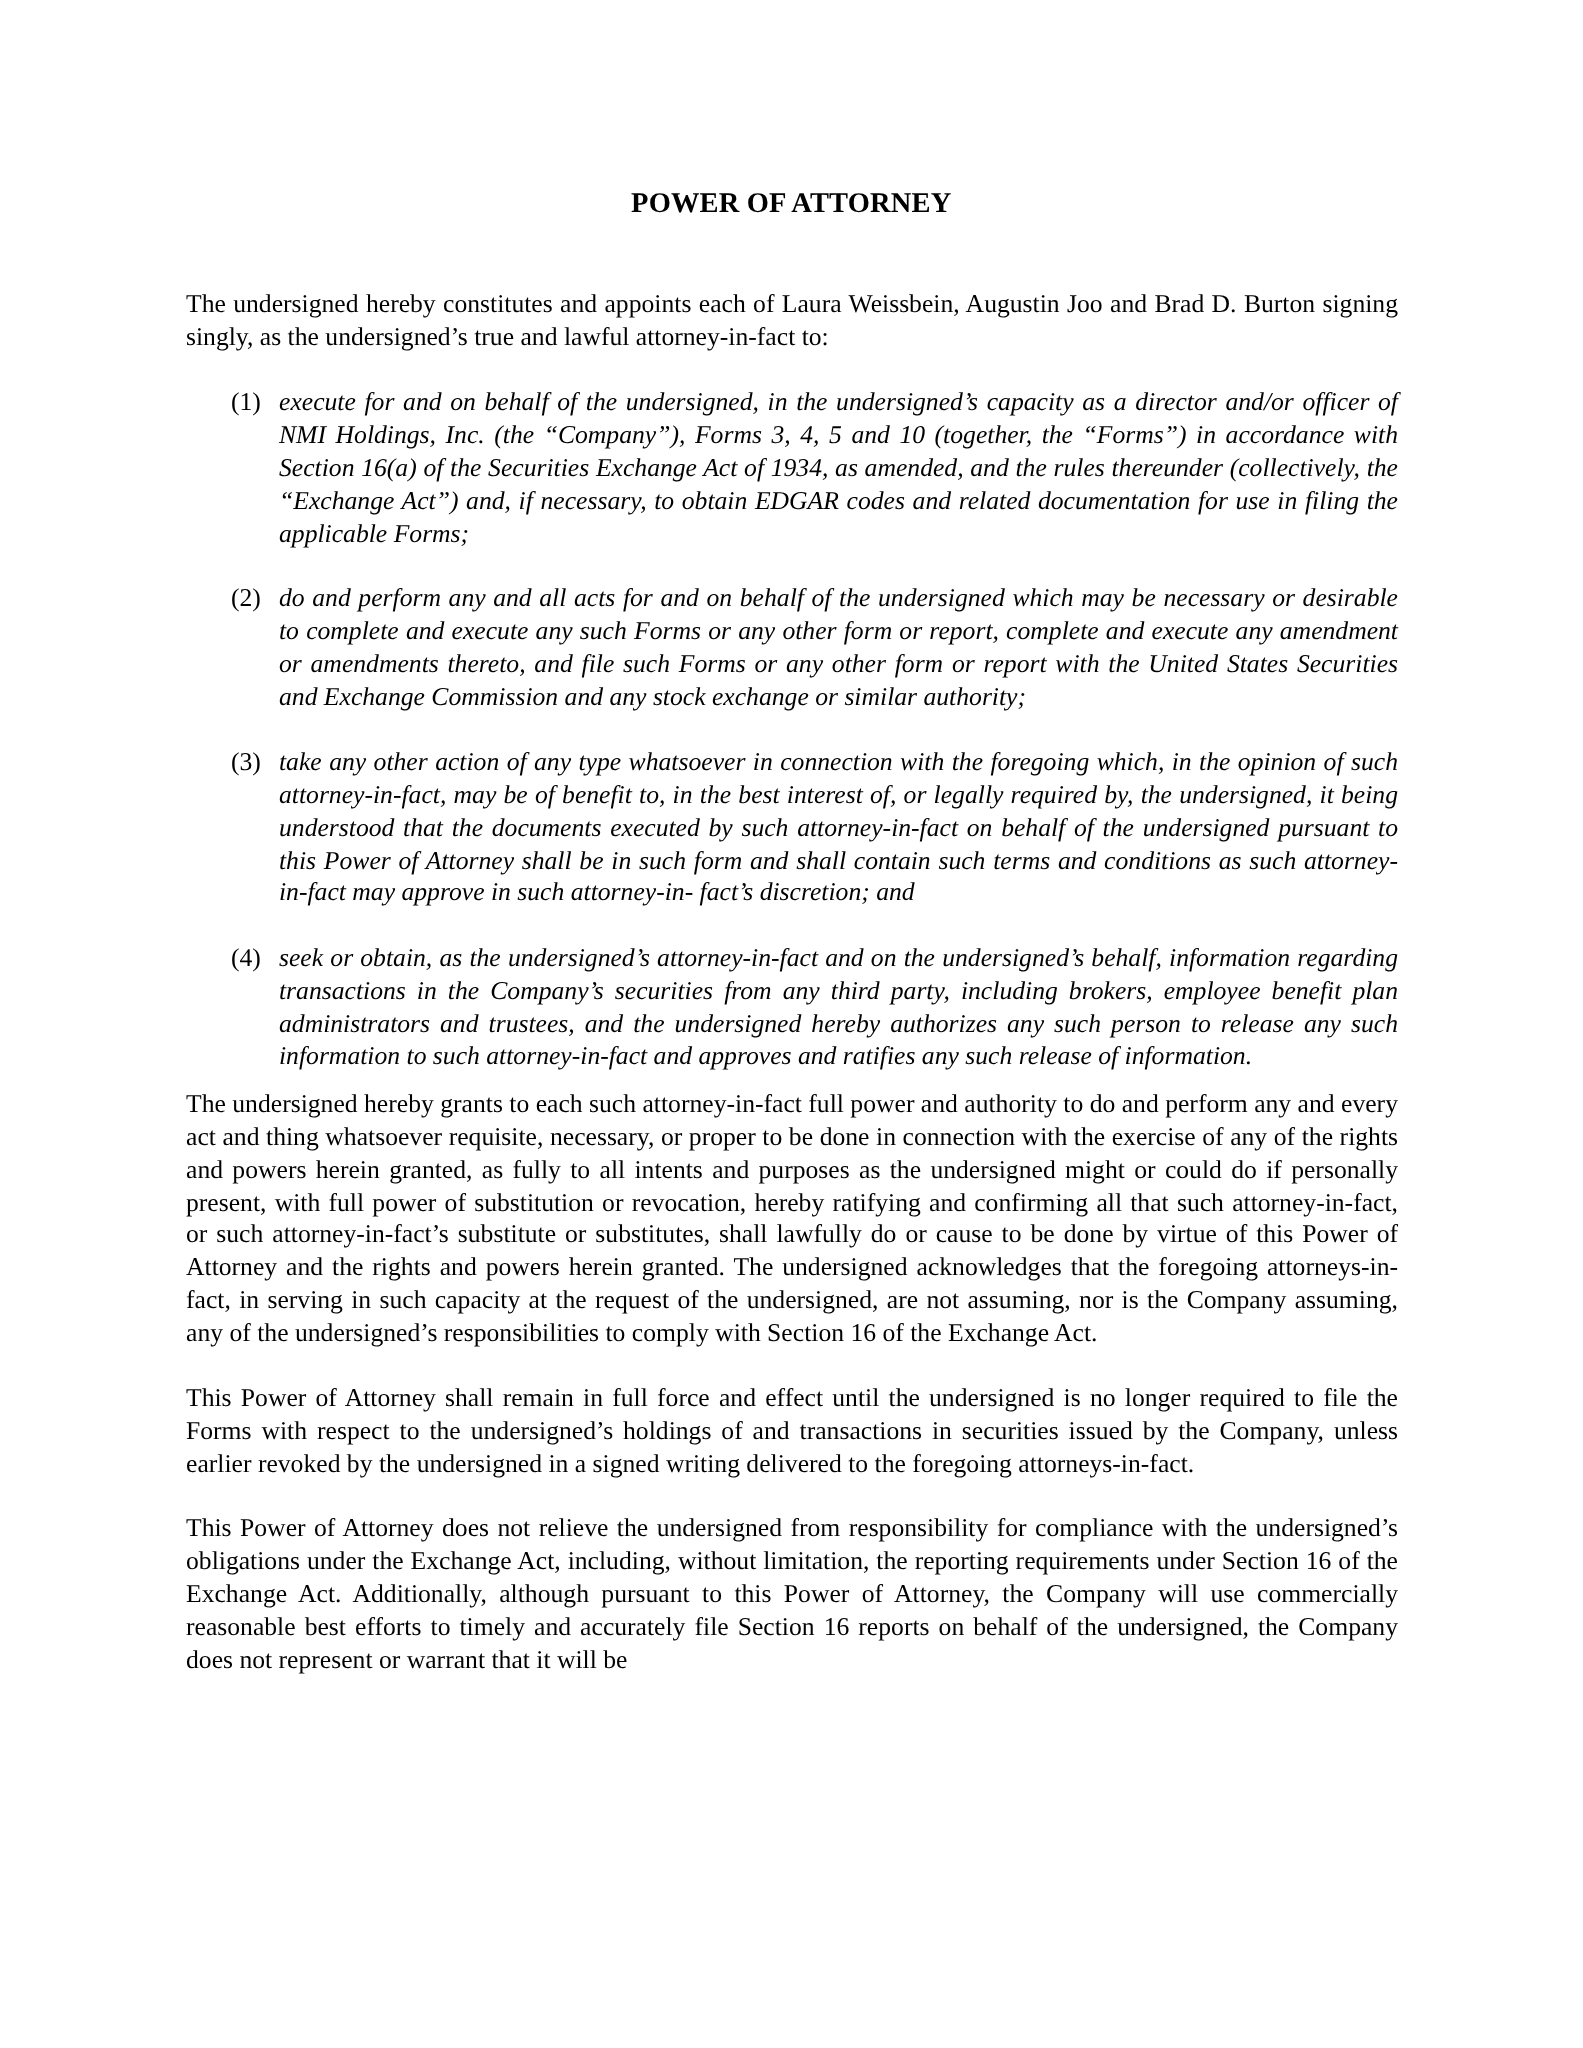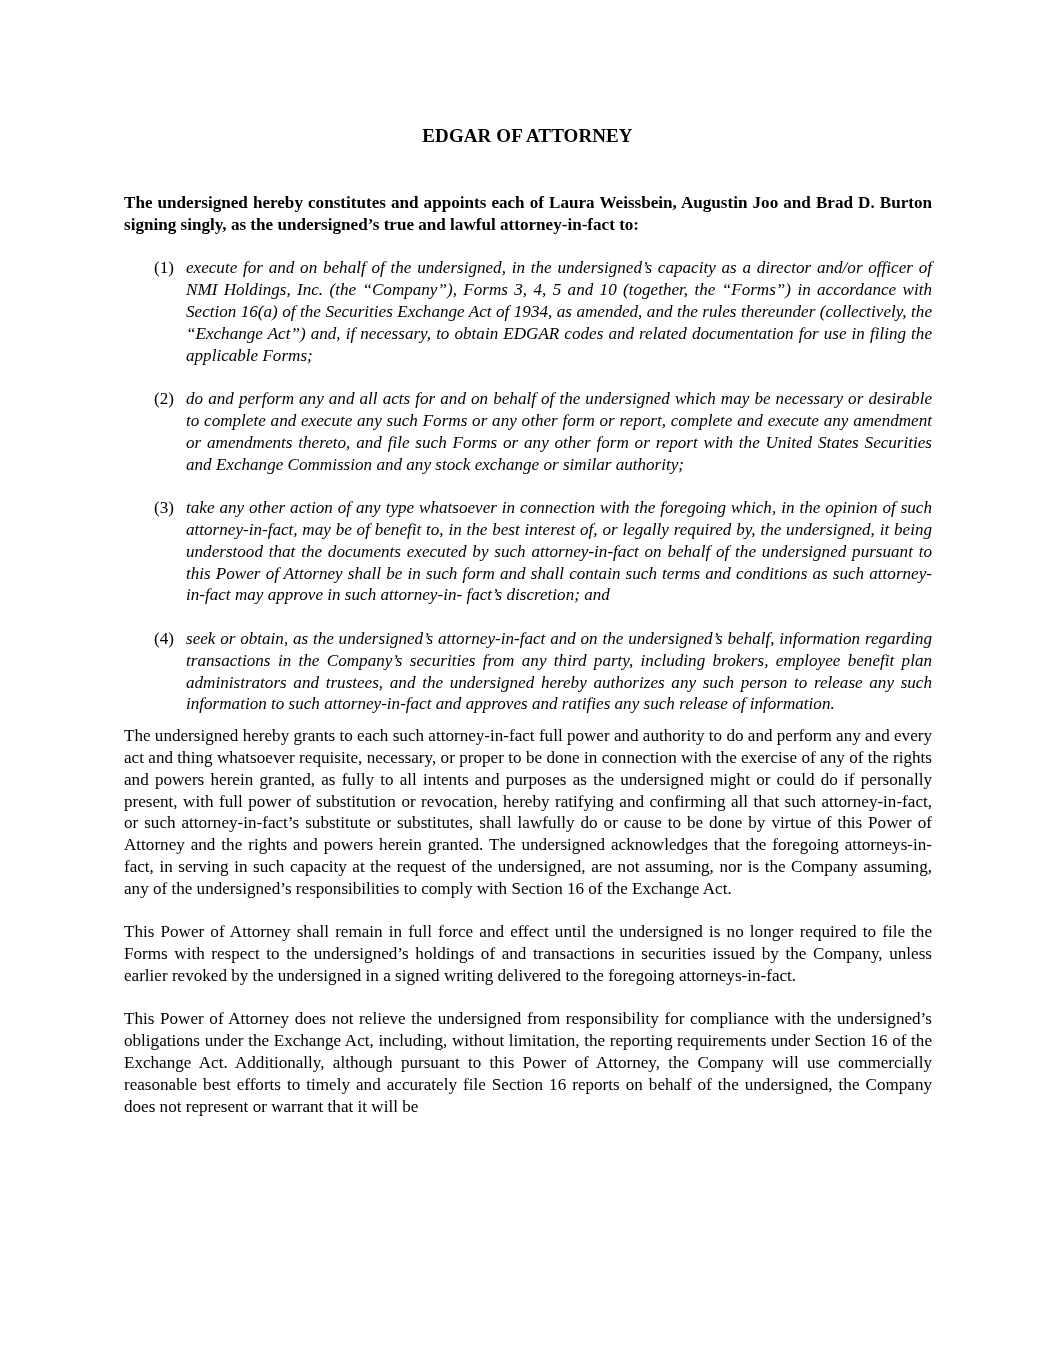--- a/index.html
+++ b/index.html
@@ -59,28 +59,28 @@
     .list-num {
       position: absolute;
       left: 30px;
       top: 0;
     }
     .list-text {
       display: block;
       text-align: justify;
       font-style: italic;
     }
-    .first-para { margin-bottom: 21.8px; font-weight: bold; }
+    .first-para { margin-bottom: 21.8px; }
     .tight { margin-bottom: 21.8px; }
   </style>
 </head>
 <body>
 
 <div class="page">
-  <div class="title">EDGAR OF ATTORNEY</div>
+  <div class="title">POWER OF ATTORNEY</div>
 
   <div class="body">
     <p class="para first-para">The undersigned hereby constitutes and appoints each of Laura Weissbein, Augustin Joo and Brad D. Burton signing singly, as the undersigned’s true and lawful attorney-in-fact to:</p>
 
     <ul class="list">
       <li class="list-item">
         <span class="list-num">(1)</span>
         <span class="list-text">execute for and on behalf of the undersigned, in the undersigned’s capacity as a director and/or officer of NMI Holdings, Inc. (the “Company”), Forms 3, 4, 5 and 10 (together, the “Forms”) in accordance with Section 16(a) of the Securities Exchange Act of 1934, as amended, and the rules thereunder (collectively, the “Exchange Act”) and, if necessary, to obtain EDGAR codes and related documentation for use in filing the applicable Forms;</span>
       </li>
       <li class="list-item">

